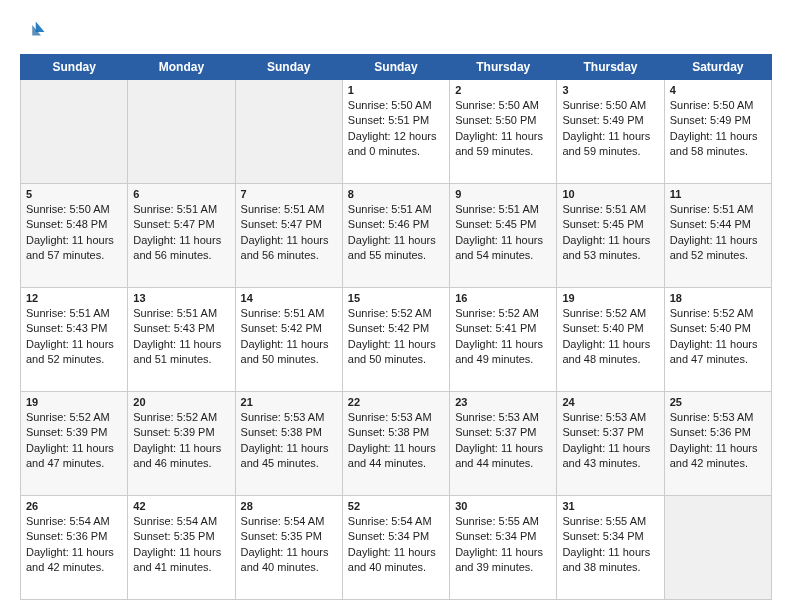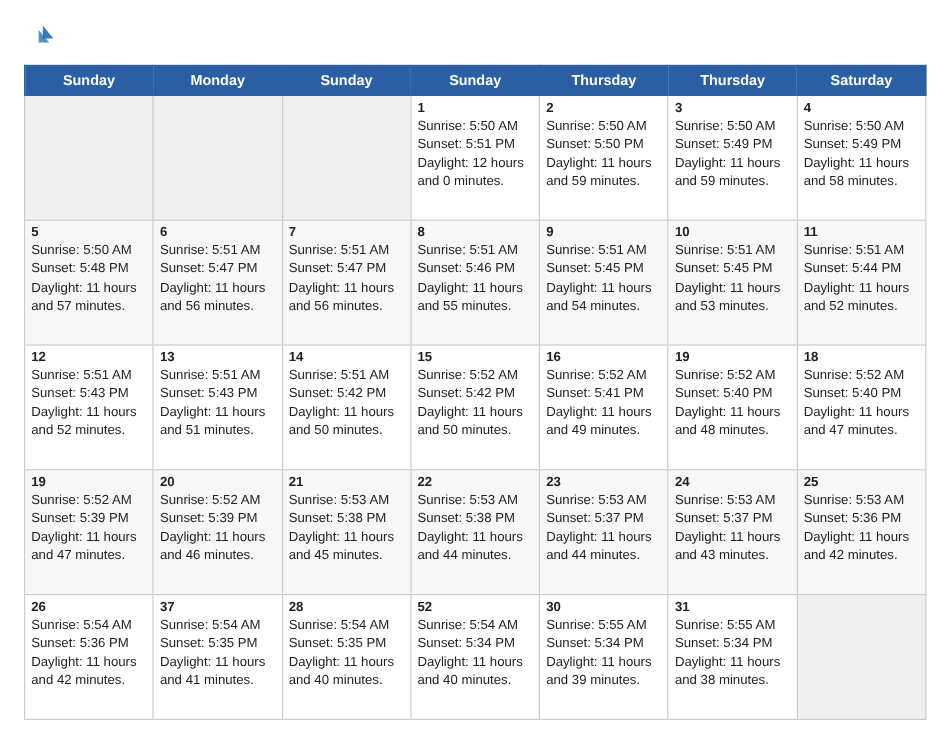--- a/index.html
+++ b/index.html
@@ -241,21 +241,21 @@
             <span class="day-num">25</span>
             <div class="cell-text">Sunrise: 5:53 AM<br>Sunset: 5:36 PM<br>Daylight: 11 hours and 42 minutes.</div>
           </td>
         </tr>
         <tr>
           <td>
             <span class="day-num">26</span>
             <div class="cell-text">Sunrise: 5:54 AM<br>Sunset: 5:36 PM<br>Daylight: 11 hours and 42 minutes.</div>
           </td>
           <td>
-            <span class="day-num">37</span>
+            <span class="day-num">42</span>
             <div class="cell-text">Sunrise: 5:54 AM<br>Sunset: 5:35 PM<br>Daylight: 11 hours and 41 minutes.</div>
           </td>
           <td>
             <span class="day-num">28</span>
             <div class="cell-text">Sunrise: 5:54 AM<br>Sunset: 5:35 PM<br>Daylight: 11 hours and 40 minutes.</div>
           </td>
           <td>
             <span class="day-num">52</span>
             <div class="cell-text">Sunrise: 5:54 AM<br>Sunset: 5:34 PM<br>Daylight: 11 hours and 40 minutes.</div>
           </td>

